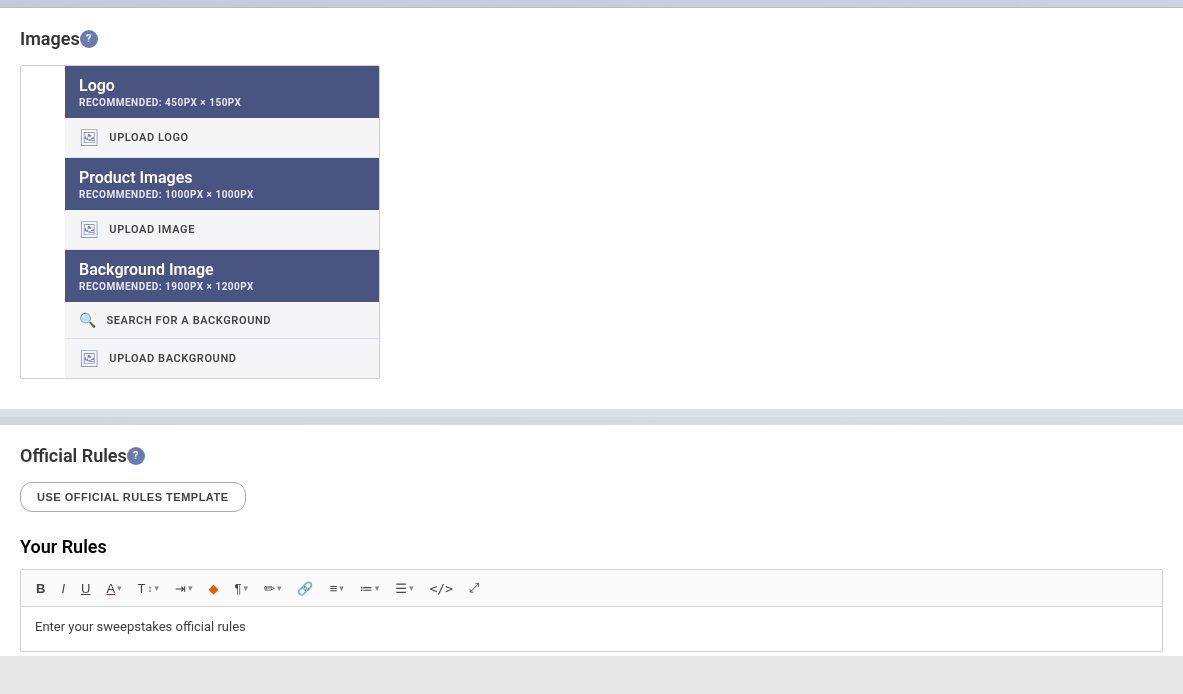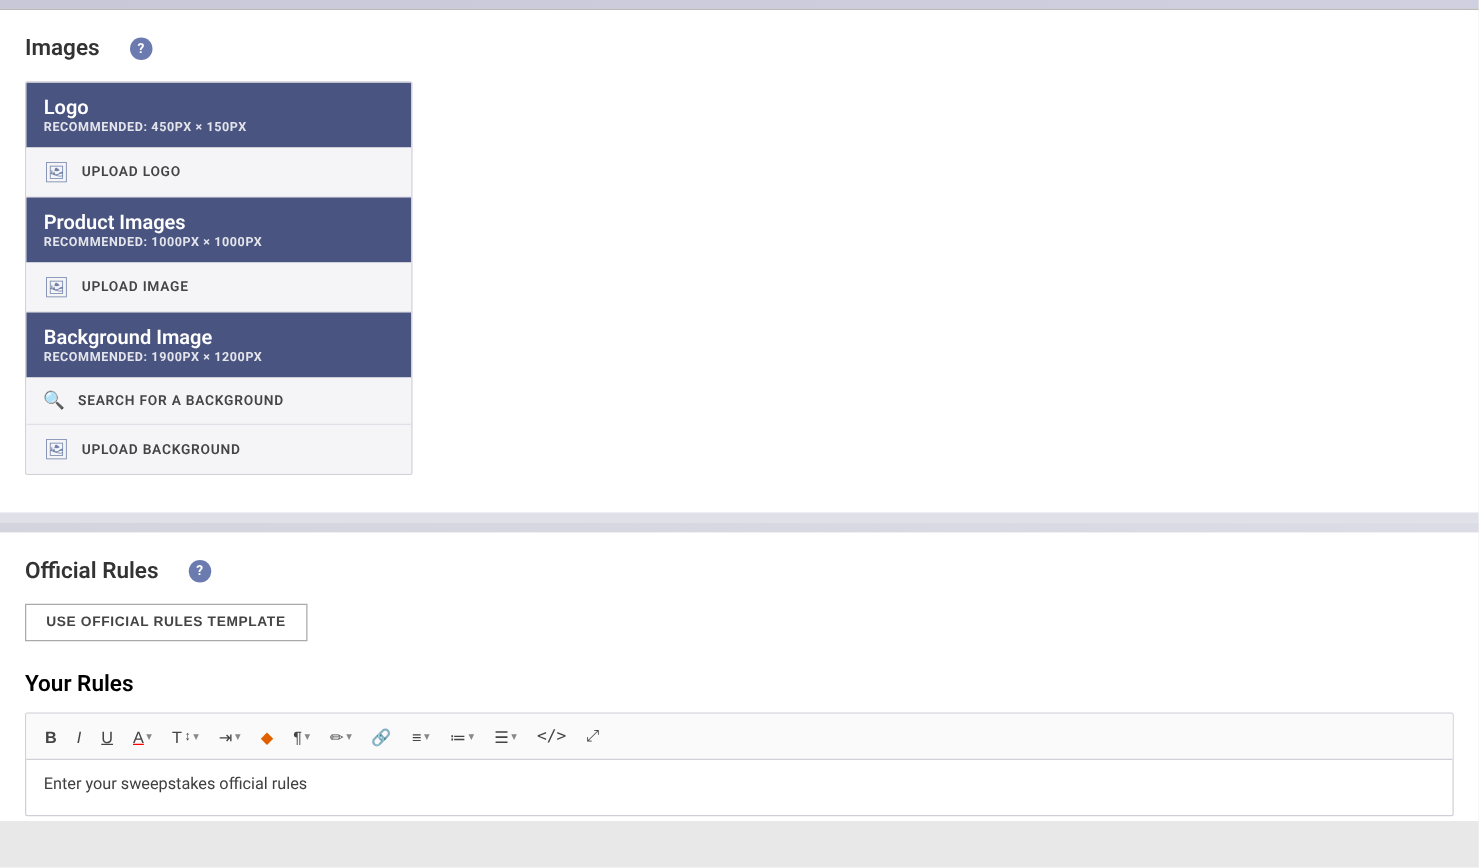--- a/index.html
+++ b/index.html
@@ -22,42 +22,43 @@
       border-bottom: 8px solid #e0e0e8;
     }
 
     .section-title {
       font-size: 18px;
       font-weight: 600;
       color: #333;
       margin-bottom: 16px;
       display: flex;
       align-items: center;
-      gap: 24px;
+      gap: 0;
     }
 
     .help-icon {
       width: 18px;
       height: 18px;
       border-radius: 50%;
       background: #6b7bb0;
       color: white;
       font-size: 11px;
       font-weight: bold;
       display: inline-flex;
       align-items: center;
       justify-content: center;
       cursor: pointer;
     }
 
     .images-panel {
-      width: 310px;
+      width: 360px;
       border: 1px solid #d0d0d8;
       border-radius: 2px;
       overflow: hidden;
+      padding-left: 44px;
     }
 
     .image-section-header {
       background: #4a5480;
       color: white;
       padding: 10px 14px;
     }
 
     .image-section-header .section-name {
       font-size: 16px;
@@ -110,21 +111,21 @@
     
     .rules-section {
       background: #fff;
       padding: 20px 20px 4px 20px;
     }
 
     .template-btn {
       display: inline-block;
       padding: 8px 16px;
       border: 1px solid #aaa;
-      border-radius: 0;
+      border-radius: 12px;
       background: #fff;
       font-size: 11px;
       font-weight: 600;
       letter-spacing: 0.5px;
       color: #444;
       text-transform: uppercase;
       cursor: pointer;
       margin-bottom: 24px;
     }
 

